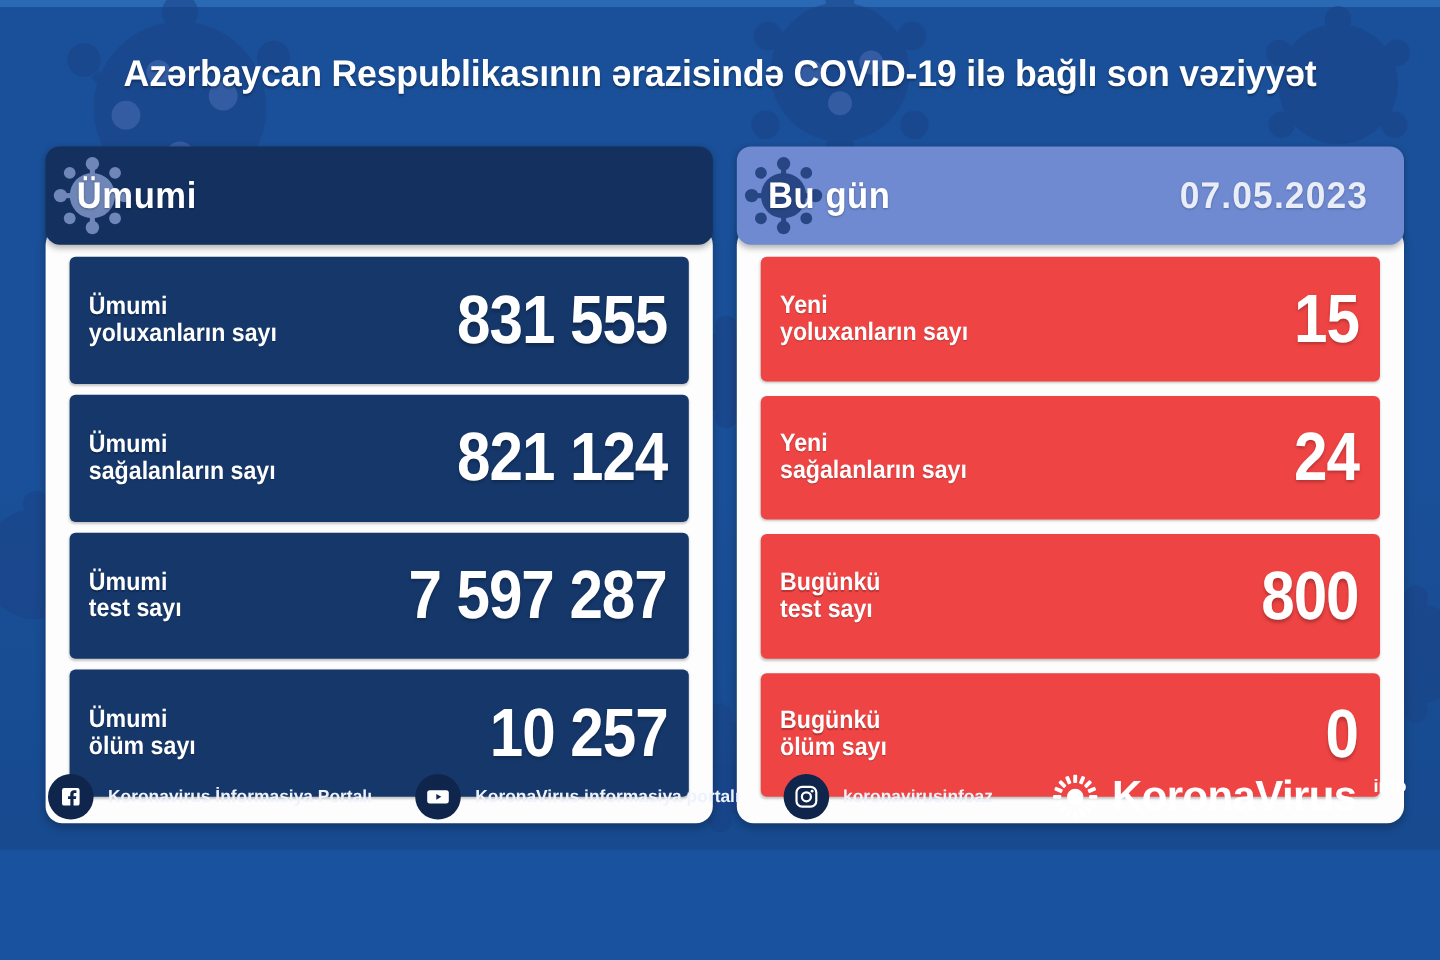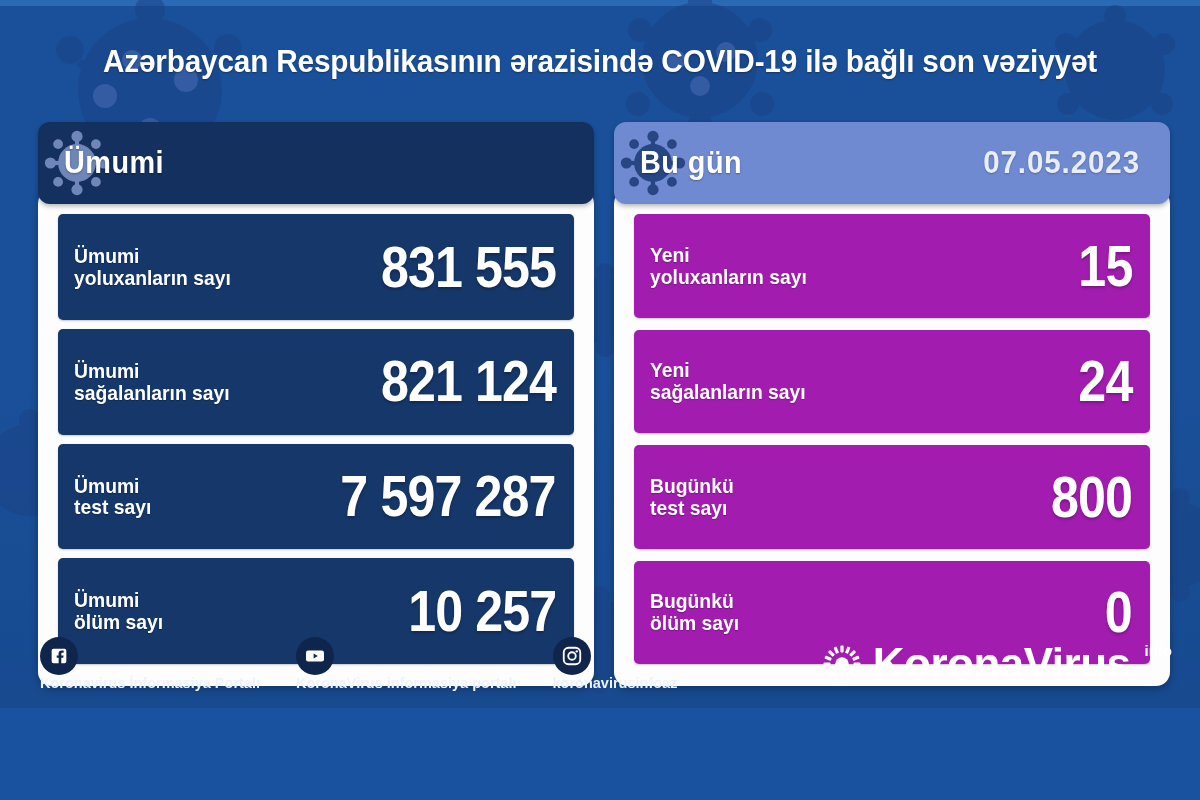--- a/index.html
+++ b/index.html
@@ -74,21 +74,21 @@
 
   .row{
     border-radius:5px;
     display:flex;align-items:center;
     padding:0 18px 0 16px;
     box-sizing:border-box;
     flex:1;
     box-shadow:0 1px 2px rgba(0,0,0,.22);
   }
   .row.dark{background:#15376a;}
-  .row.light{background:#a21caf;}
+  .row.light{background:#ef4444;}
 
   .row-label{
     color:#ffffff;font-size:21px;font-weight:bold;
     line-height:1.04;
     transform:scaleX(0.92);transform-origin:left center;
     white-space:pre-line;
     text-shadow:0 1px 1px rgba(0,0,0,.25);
   }
   .row-value{
     margin-left:auto;color:#ffffff;
@@ -96,34 +96,34 @@
     line-height:.92;
     letter-spacing:-1px;
     transform:scaleX(0.88);transform-origin:right center;
     text-shadow:0 2px 3px rgba(0,0,0,.25);
   }
 
   .footer{
     position:absolute;left:40px;right:28px;bottom:18px;
     height:52px;display:flex;align-items:center;z-index:6;
   }
-  .social{display:flex;margin-right:36px;flex-direction:column;}
+  .social{display:flex;align-items:center;margin-right:36px;}
   .social .badge{
     width:38px;height:38px;border-radius:50%;
     background:#10254c;
     display:flex;align-items:center;justify-content:center;
     margin-right:12px;flex:0 0 auto;
   }
   .social .badge svg{display:block;}
   .social .txt{color:#eef2fb;font-size:14.5px;font-weight:bold;white-space:nowrap;}
 
   .brand{margin-left:auto;display:flex;align-items:center;}
   .brand .sun{width:40px;height:40px;margin-right:11px;flex:0 0 auto;}
   .brand .bname{
-    color:#ffffff;font-size:44px;font-weight:bold;letter-spacing:-.5px;
+    color:#ffffff;font-size:35px;font-weight:bold;letter-spacing:-.5px;
     position:relative;
   }
   .brand .binfo{
     color:#ffffff;font-size:15px;font-weight:bold;
     align-self:flex-start;margin-top:3px;margin-left:14px;
   }
 </style>
 </head>
 <body>
 

